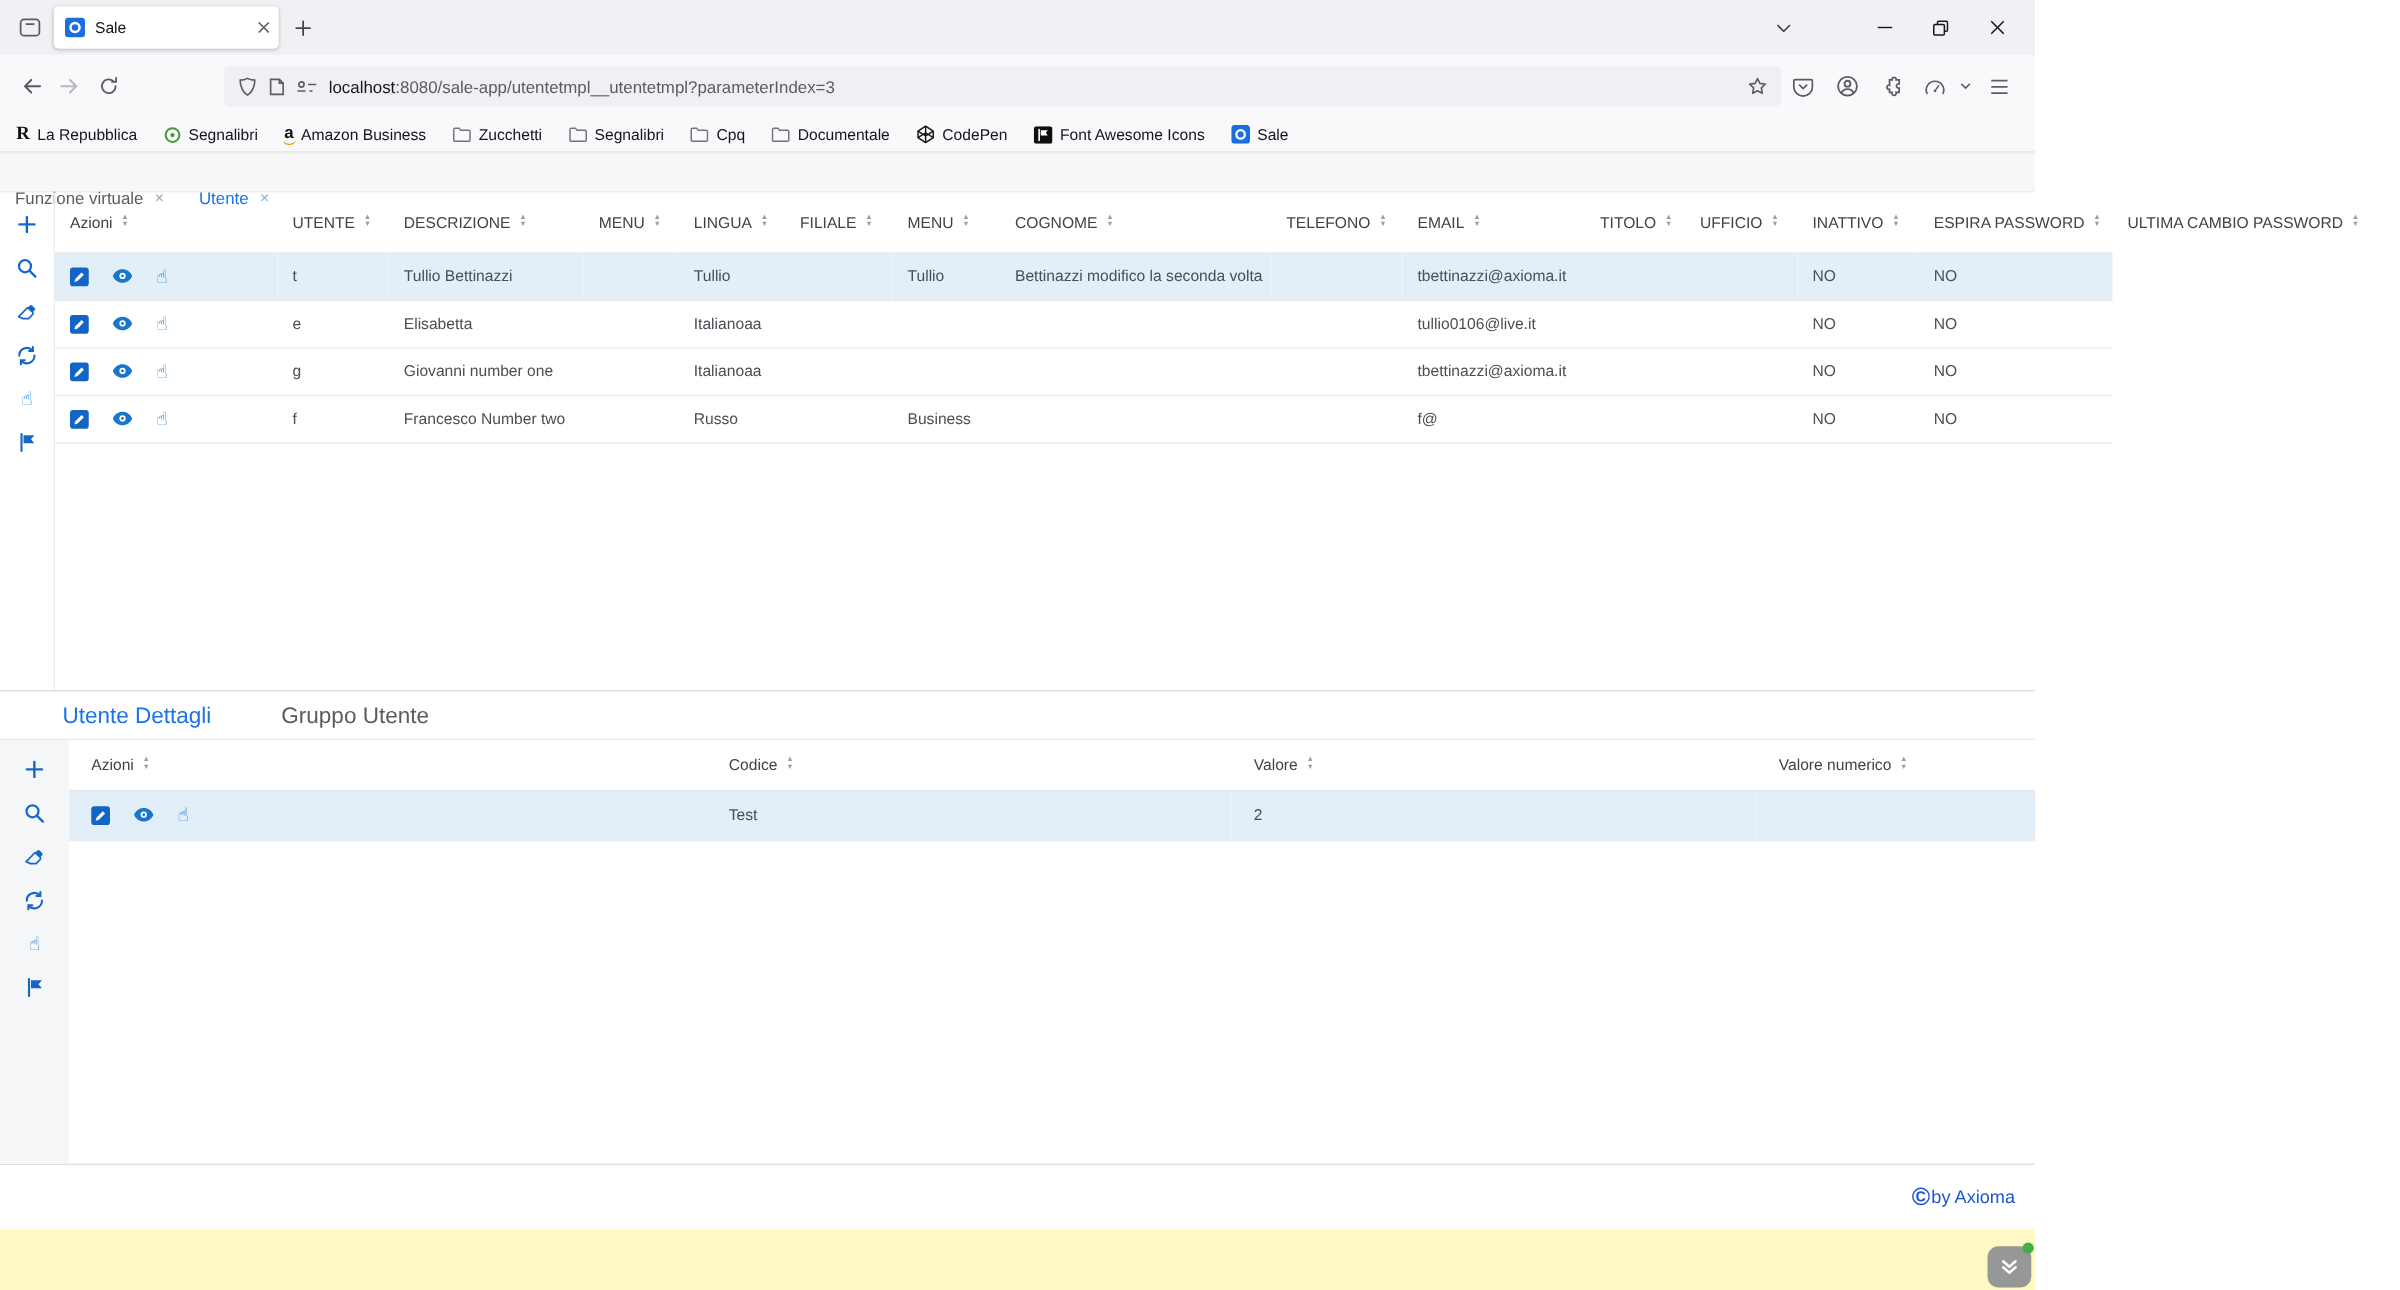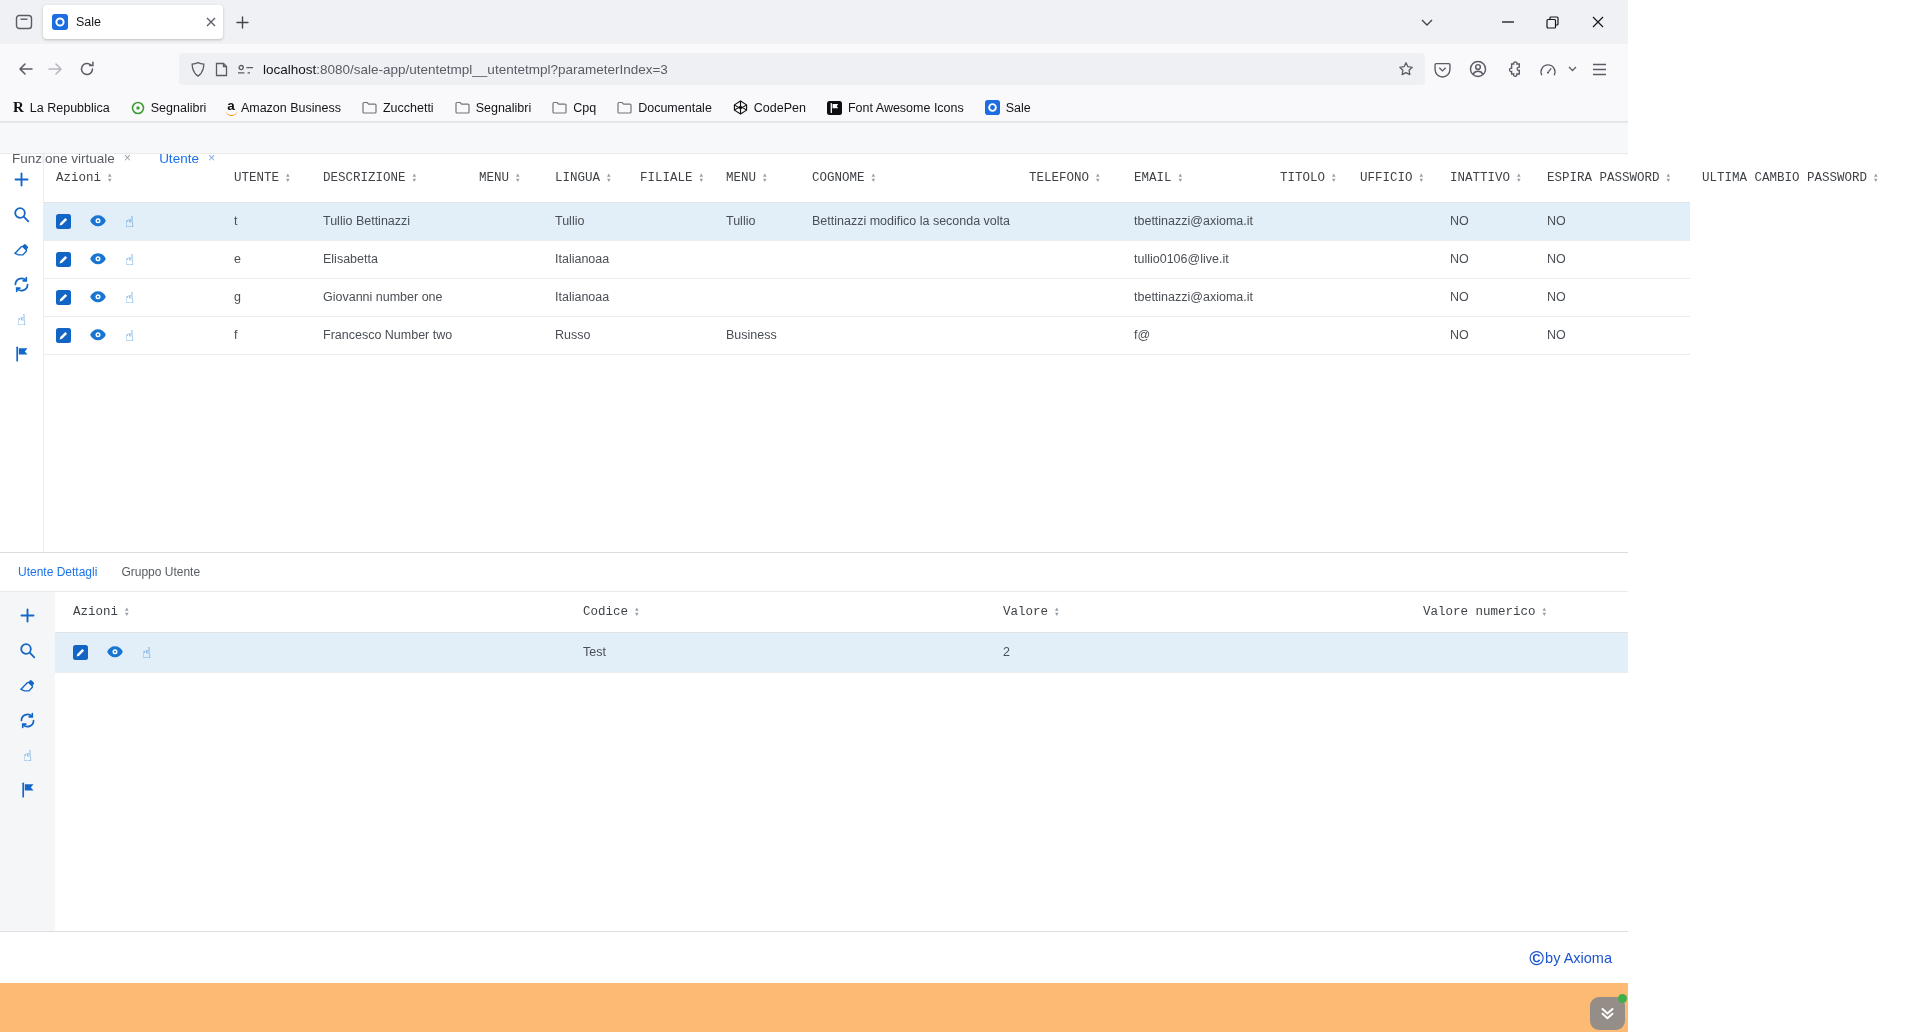--- a/index.html
+++ b/index.html
@@ -1,18 +1,18 @@
 <!DOCTYPE html>
 <html><head>
 <meta charset="utf-8">
 <style>
   *{margin:0;padding:0;box-sizing:border-box;}
   html,body{width:1920px;height:1032px;overflow:hidden;background:#fff;
     font-family:"Liberation Sans","DejaVu Sans",sans-serif;}
-  .screen{position:relative;width:1628px;height:1032px;background:#fdba74;}
+  .screen{position:relative;width:1628px;height:1032px;background:#fef9c3;}
 
   
   .tab-strip{height:44px;background:#f0f1f4;display:flex;align-items:center;padding:0 8px;}
   .chrome-btn{width:32px;height:32px;border:none;background:transparent;display:inline-flex;
     align-items:center;justify-content:center;border-radius:4px;cursor:pointer;}
   .browser-tab{width:180px;height:34px;background:#fff;border-radius:4px;
     box-shadow:0 1px 3px rgba(0,0,0,.22);display:flex;align-items:center;gap:8px;
     padding:0 7px 0 9px;margin:0 3px;}
   .tab-title{flex:1;font-size:12.5px;color:#15141a;}
   .tab-close{border:none;background:none;display:flex;cursor:pointer;}
@@ -62,33 +62,33 @@
   .table-wrap{flex:1;min-width:0;}
 
   table.grid{width:100%;border-collapse:collapse;table-layout:fixed;}
   .grid th{font-weight:400;font-size:12.5px;color:#3f4347;text-align:left;height:48px;
     padding:0 4px 0 12px;border-bottom:1px solid #e2e3e6;white-space:nowrap;cursor:pointer;}
   .grid td{font-size:12.5px;color:#4a4f55;height:38px;padding:0 4px 0 12px;
     border-bottom:1px solid #ebecee;white-space:nowrap;overflow:hidden;}
   .grid.detail th{height:40px;padding-left:18px;}
   .grid.detail td{height:40px;padding-left:18px;}
   tr.hl td{background:#e2eef8;}
-  .th-inner{display:inline-flex;align-items:center;gap:7px;font-family:Liberation Mono, monospace;}
+  .th-inner{display:inline-flex;align-items:center;gap:7px;}
   .sort{display:inline-flex;flex-direction:column;line-height:0;}
   .sort i{font-style:normal;font-size:6px;line-height:5.5px;color:#99a1a8;}
 
   .acts{display:flex;align-items:center;gap:19px;}
   .act{border:none;background:none;display:flex;align-items:center;cursor:pointer;}
   .edit-chip{width:15px;height:15px;background:#1365c5;border-radius:2.5px;display:flex;
     align-items:center;justify-content:center;}
   .hand{font-size:15px;color:#1876d2;line-height:1;}
 
   .detail-tabs{height:40px;border-top:1px solid #d9dbde;border-bottom:1px solid #e8eaec;
     display:flex;align-items:center;padding:0 18px;gap:24px;background:#fff;}
-  .detail-tab{font-size:12px;color:#575d63;cursor:pointer;}
+  .detail-tab{font-size:18px;color:#575d63;cursor:pointer;margin-left:32px;}
   .detail-tab.active{color:#1a73e8;}
   .detail-panel{height:339px;display:flex;background:#fff;}
 
   .app-footer{height:52px;border-top:1px solid #dcdee1;display:flex;align-items:center;
     justify-content:flex-end;padding-right:16px;background:#fff;}
   .copyright{display:flex;align-items:center;gap:1px;color:#1b55cf;cursor:pointer;}
   .copy-sym{font-size:20px;font-weight:600;line-height:1;}
   .copy-text{font-size:14.5px;}
 
   .scroll-widget{position:absolute;right:3px;bottom:2px;width:35px;height:33px;

